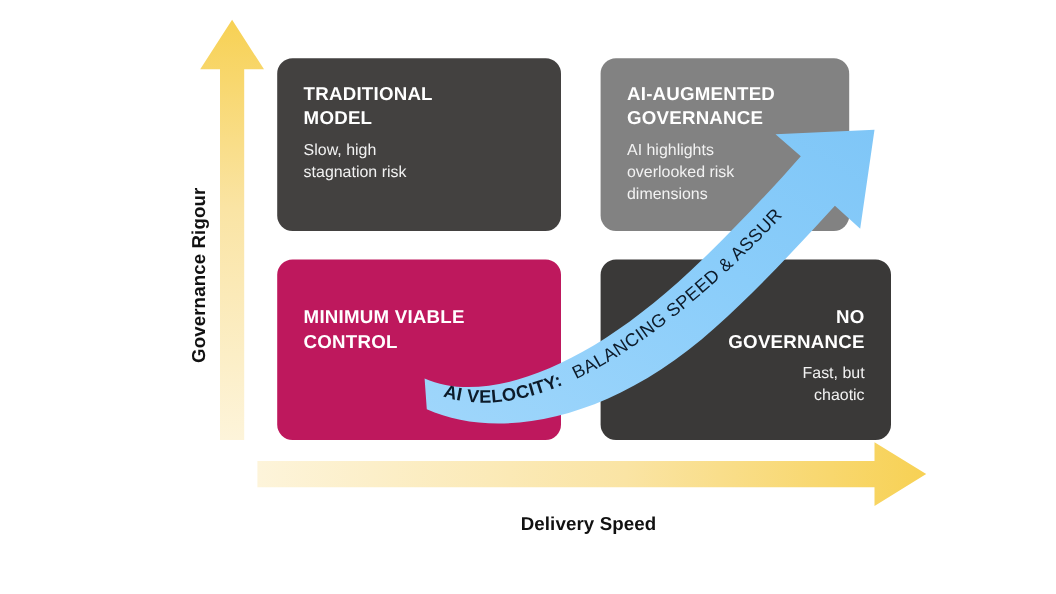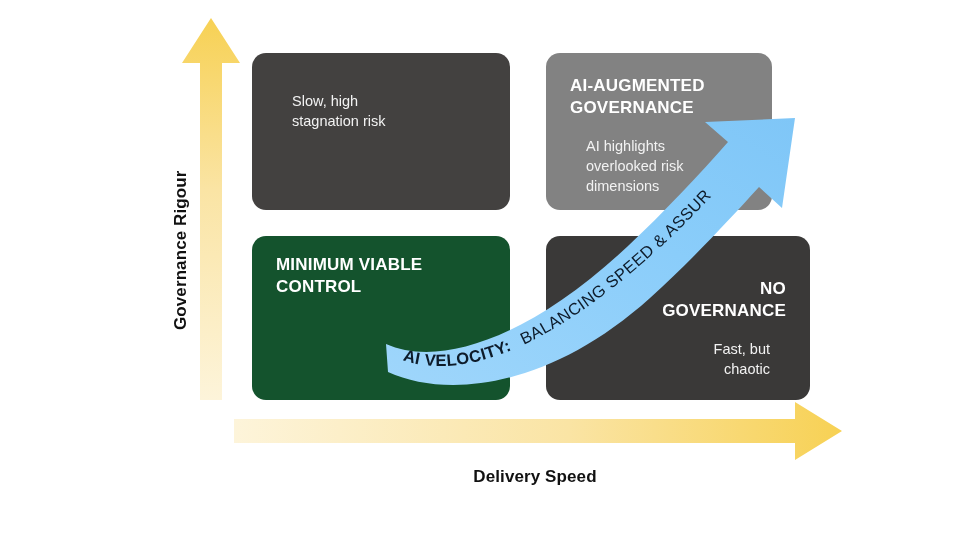--- a/index.html
+++ b/index.html
@@ -66,36 +66,36 @@
     color: #ffffff;
     letter-spacing: .2px;
     margin: 0 0 7px 0;
     white-space: pre-line;
   }
   .quad .q-desc {
     font-size: 14.5px;
     font-weight: normal;
     line-height: 1.38;
     color: #f2f2f2;
-    margin: 16px;
+    margin: 0;
     white-space: pre-line;
   }
 
   #quad-traditional {
     left: 252px; top: 53px; width: 258px; height: 157px;
     background: #434140;
   }
   #quad-ai-augmented {
     left: 546px; top: 53px; width: 226px; height: 157px;
     background: #828282;
   }
   #quad-minimum-viable {
     left: 252px; top: 236px; width: 258px; height: 164px;
-    background: #14532d;
-    padding-top: 18px;
+    background: #be185d;
+    padding-top: 42px;
   }
   #quad-no-assurance {
     left: 546px; top: 236px; width: 264px; height: 164px;
     background: #3a3938;
     padding-top: 42px;
     text-align: right;
   }
 
   
   #velocity-arrow {
@@ -142,20 +142,22 @@
 
     <g>
       <path d="M234,419 L795,419 L795,402 L842,431 L795,460 L795,443 L234,443 Z" fill="url(#xGrad)"></path>
     </g>
   </svg>
 
   <div class="axis-label" id="y-axis-label">Governance Rigour</div>
   <div class="axis-label" id="x-axis-label">Delivery Speed</div>
 
   <div class="quad" id="quad-traditional">
+    <p class="q-title">TRADITIONAL
+MODEL</p>
     <p class="q-desc">Slow, high
 stagnation risk</p>
   </div>
 
   <div class="quad" id="quad-ai-augmented">
     <p class="q-title">AI-AUGMENTED
 GOVERNANCE</p>
     <p class="q-desc">AI highlights
 overlooked risk
 dimensions</p>

